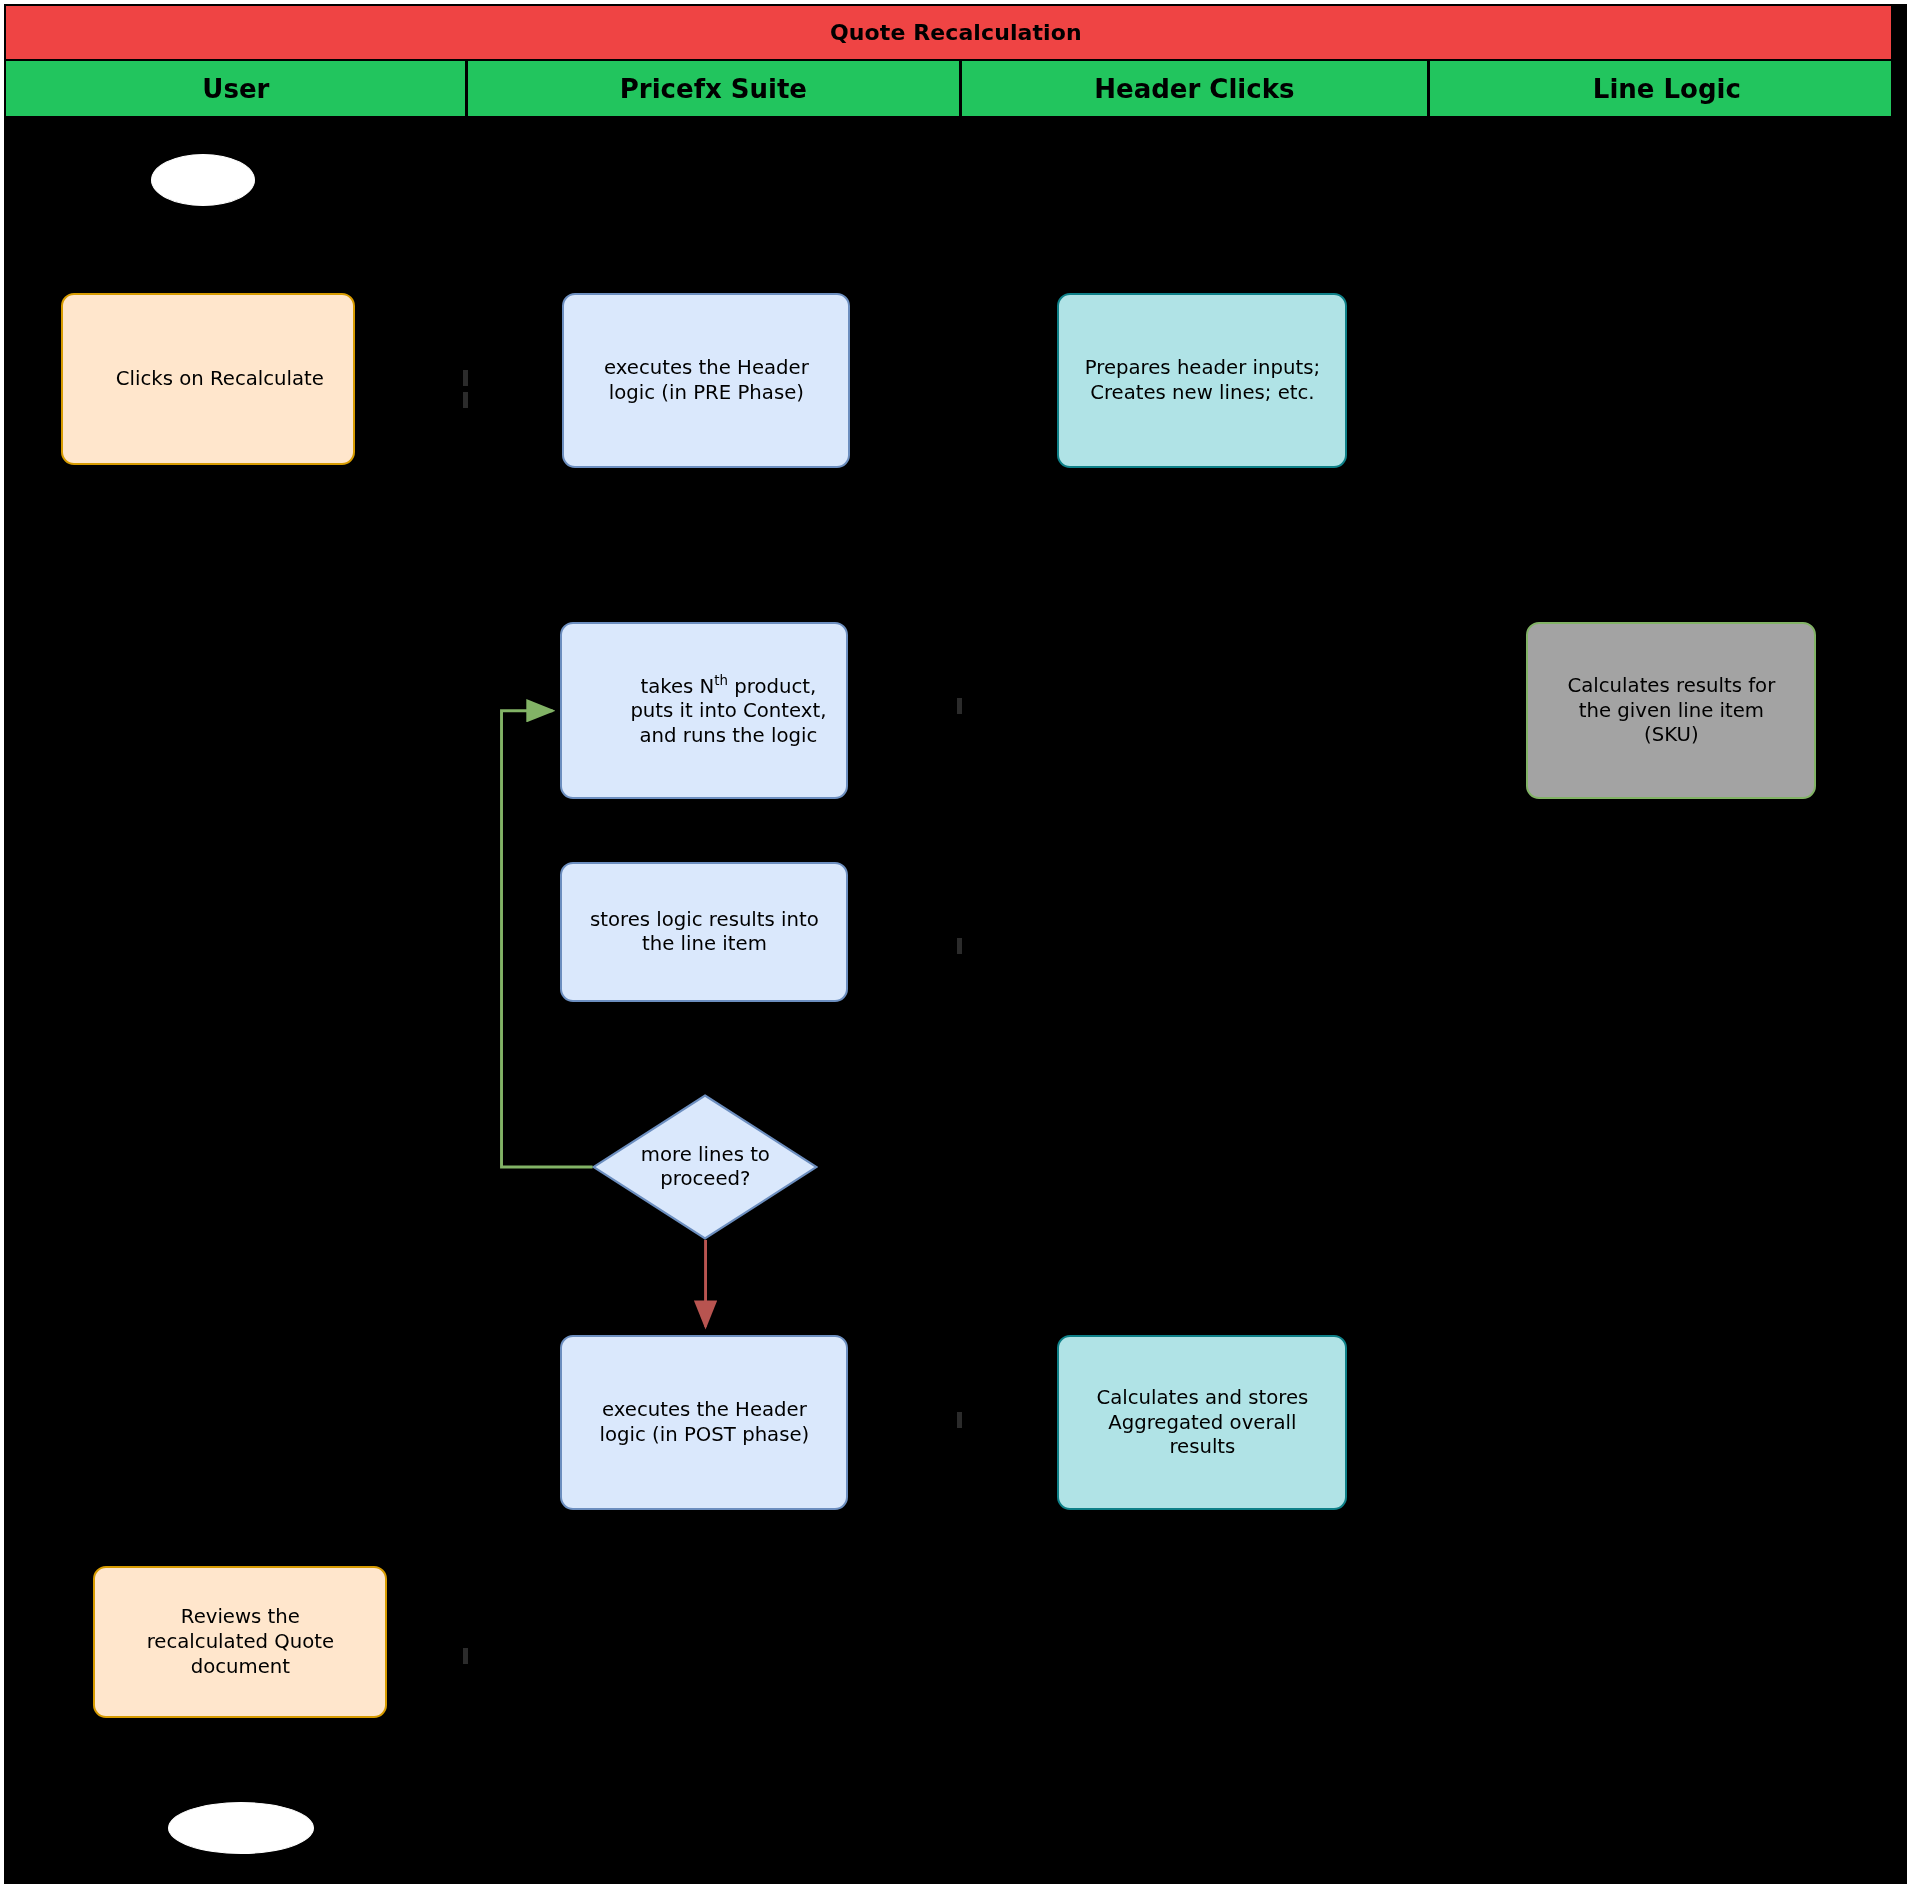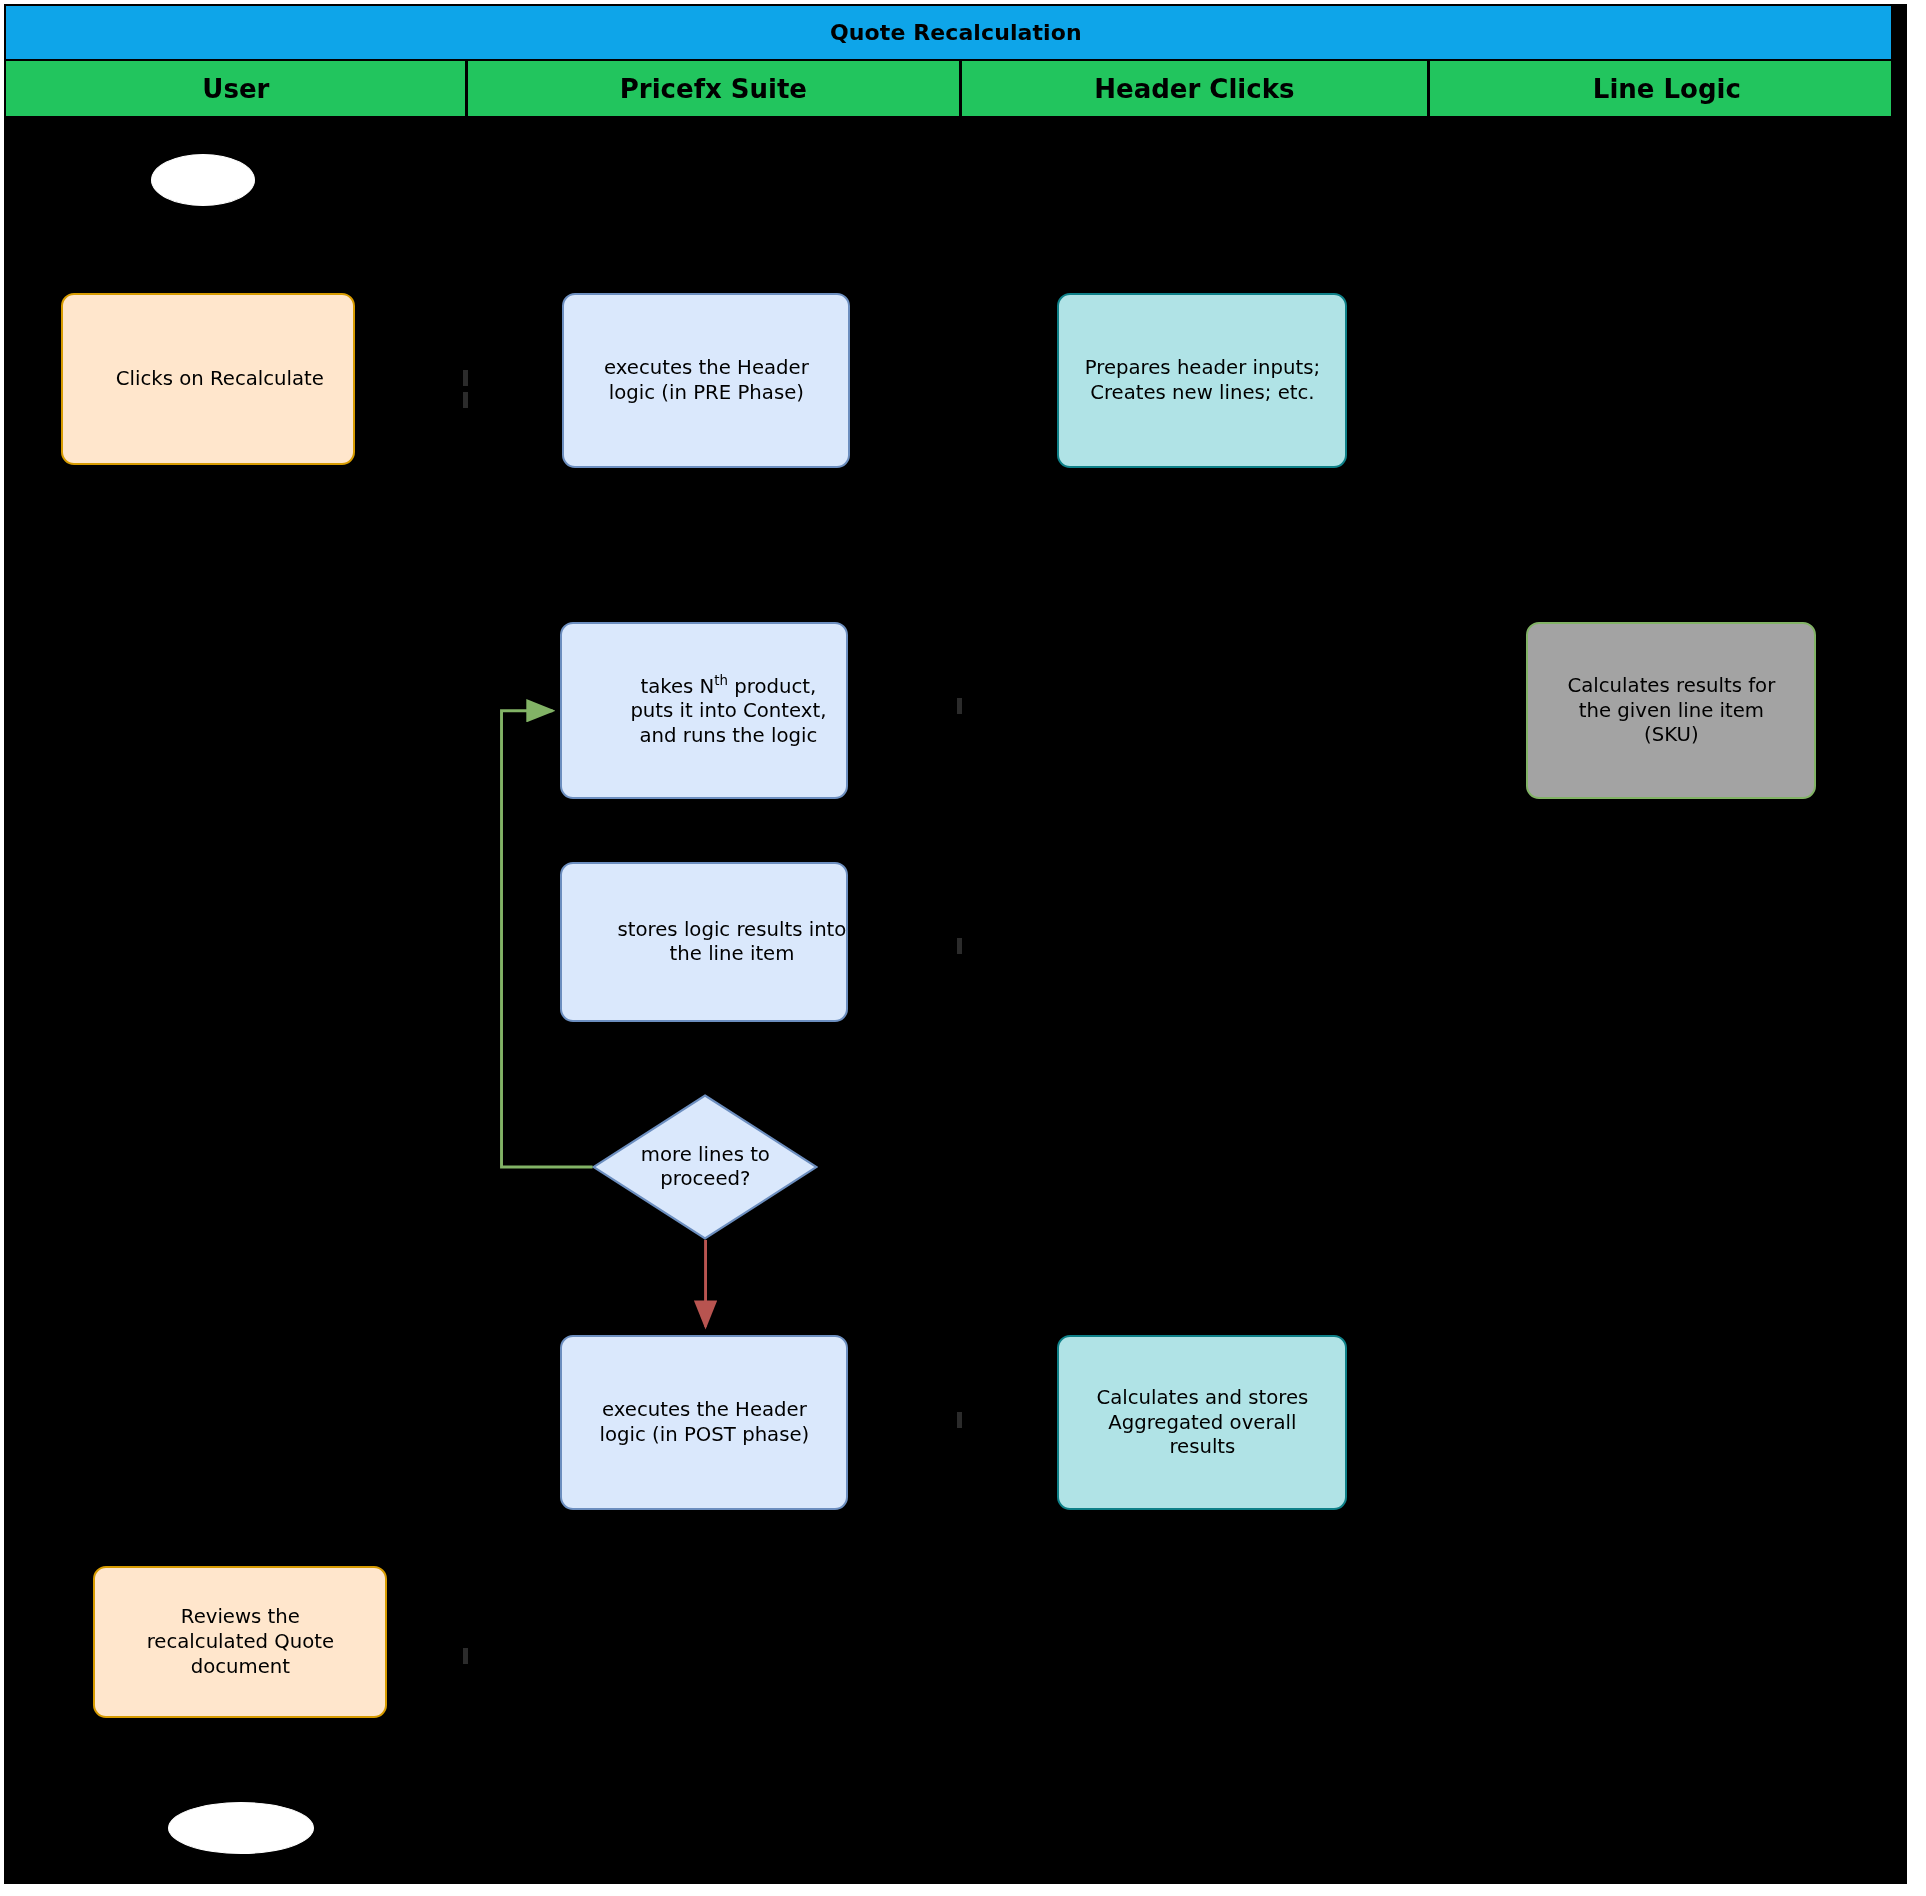--- a/index.html
+++ b/index.html
@@ -26,21 +26,21 @@
     border: 2.2px solid #000000;
     background: #000000;
     box-sizing: border-box;
   }
   .title-bar {
     position: absolute;
     left: 0;
     top: 0;
     width: 100%;
     height: 55px;
-    background: #0ea5e9;
+    background: #ef4444;
     border-bottom: 2.2px solid #000000;
     box-sizing: border-box;
     display: flex;
     align-items: center;
     justify-content: center;
   }
   .title-bar .title-text {
     font-size: 22px;
     font-weight: bold;
     color: #000000;
@@ -214,21 +214,21 @@
       <span>executes the Header
 logic (in PRE Phase)</span>
     </div>
 
     <div class="node suite rounded" style="left:554px; top:616px; width:288px; height:177px;padding-left:48px;">
       <span>takes N<sup>th</sup> product,
 puts it into Context,
 and runs the logic</span>
     </div>
 
-    <div class="node suite rounded" style="left:554px; top:856px; width:288px; height:160px;justify-content:flex-end;">
+    <div class="node suite rounded" style="left:554px; top:856px; width:288px; height:140px;">
       <span>stores logic results into
 the line item</span>
     </div>
 
     <div class="decision-wrap" style="left:586px; top:1088px; width:226px; height:146px;">
       <svg class="decision-shape" viewBox="0 0 310 200" preserveAspectRatio="none">
         <polygon points="155,2 308,100 155,198 2,100" fill="#dae8fc" stroke="#6c8ebf" stroke-width="3"></polygon>
       </svg>
       <div class="decision-label">more lines to
 proceed?</div>

